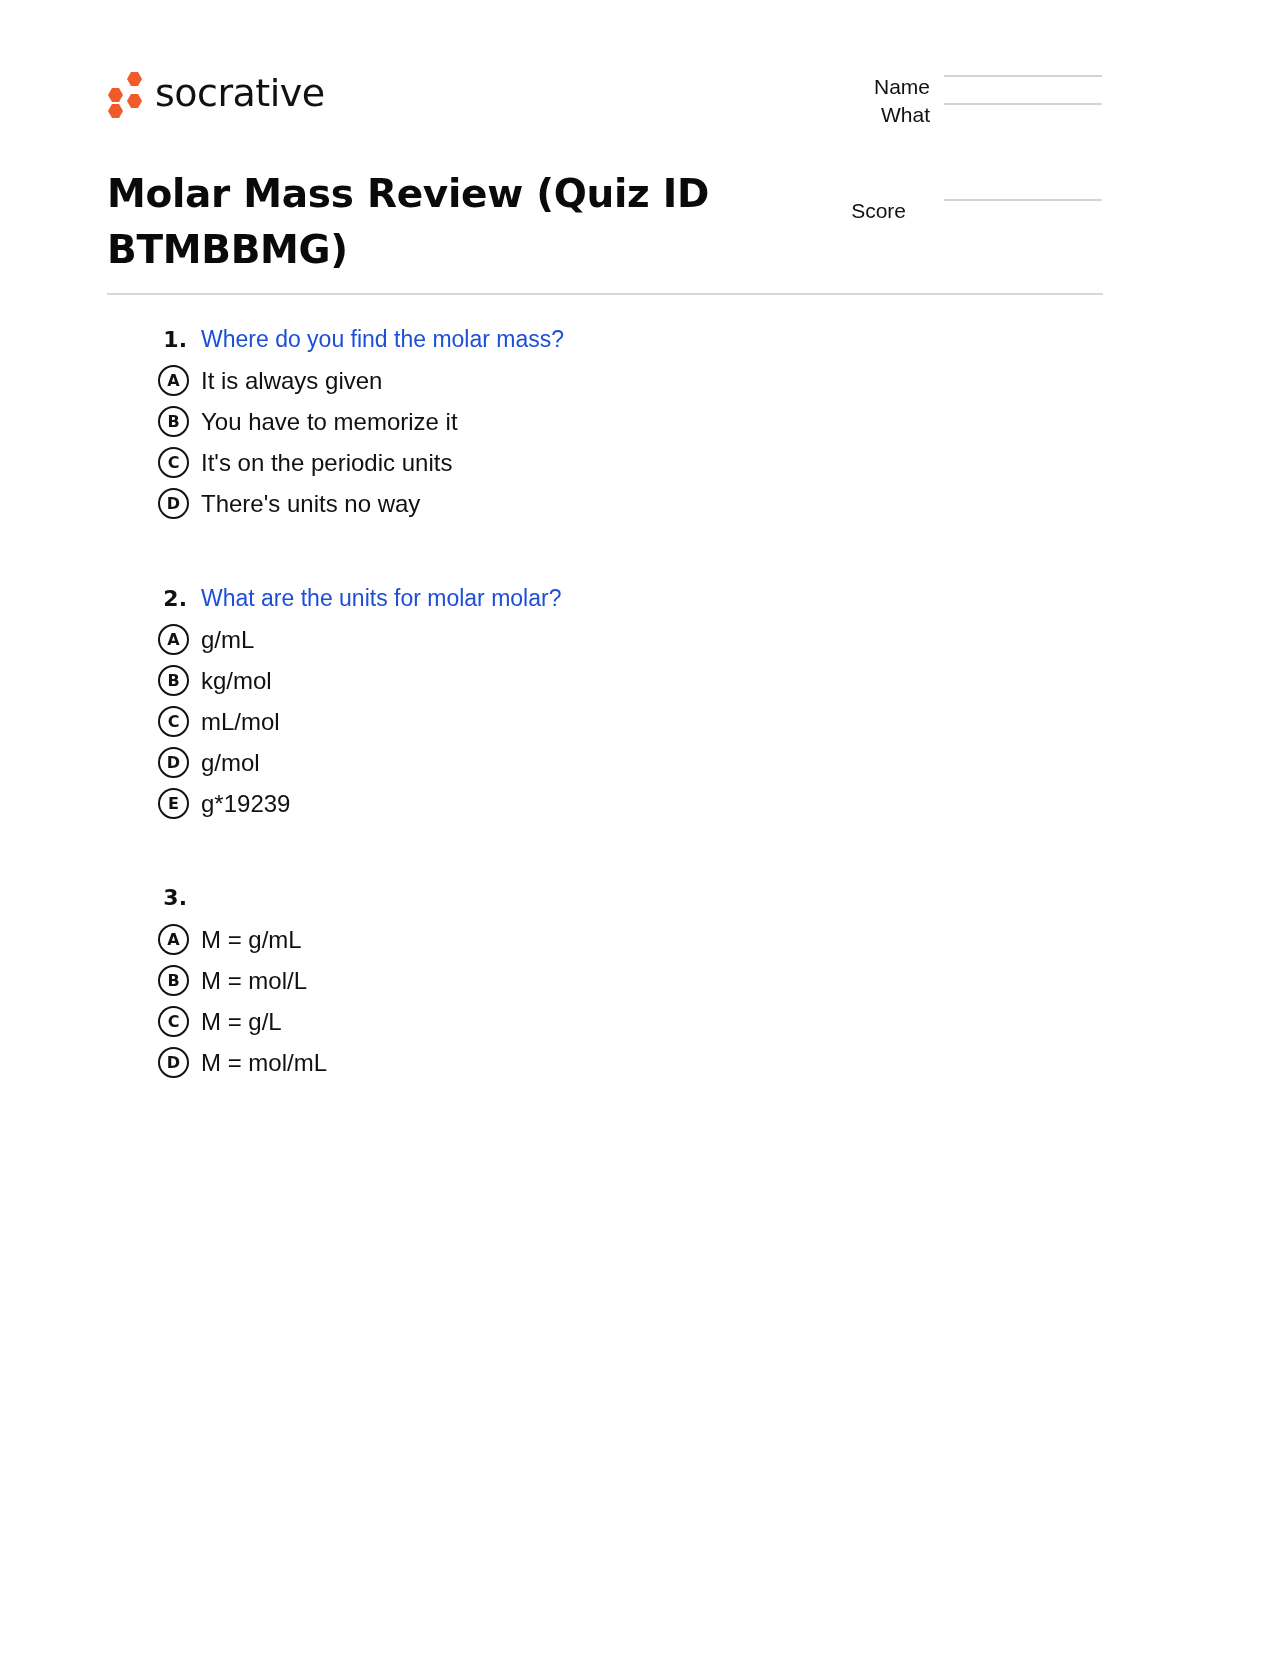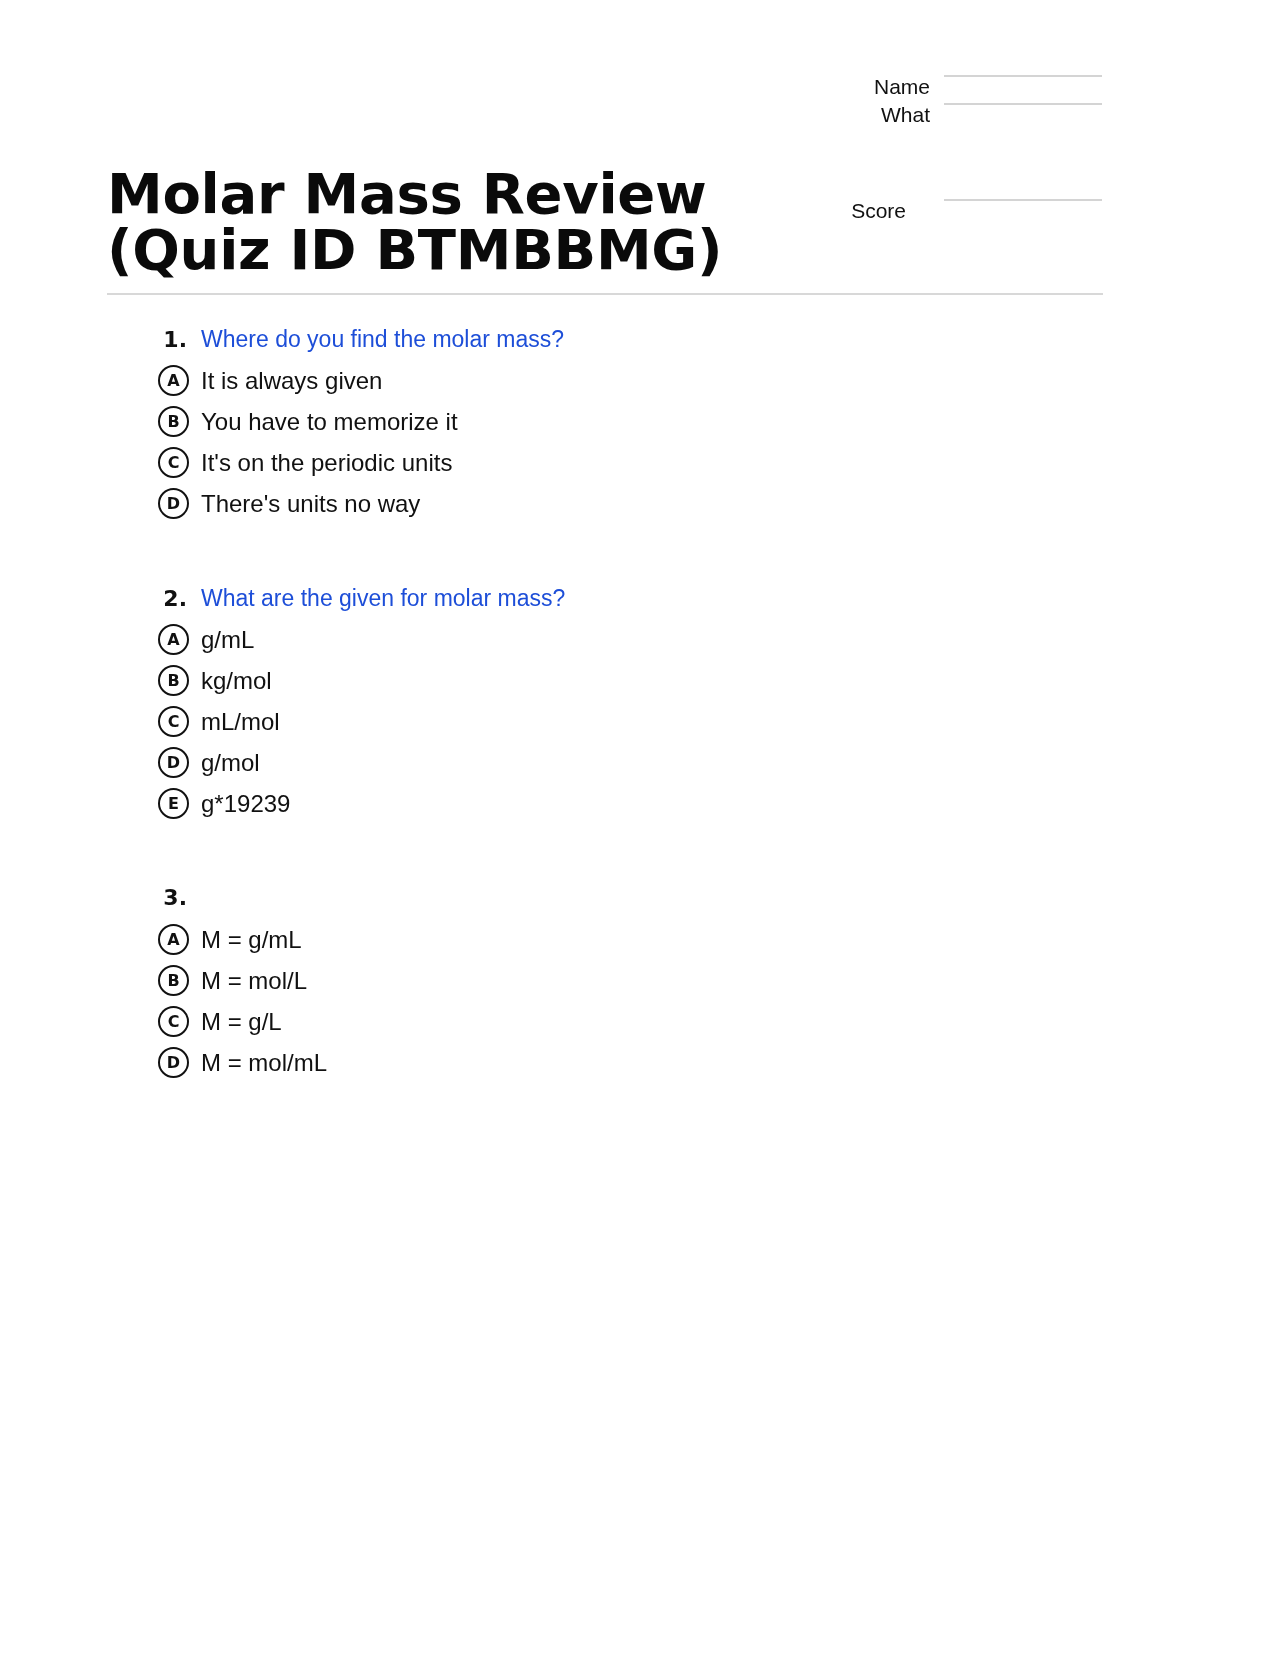--- a/index.html
+++ b/index.html
@@ -48,21 +48,21 @@
       top: -2px;
     }
 
     .title {
       position: absolute;
       left: 107px;
       top: 166px;
       width: 700px;
       margin: 0;
       font-family: "DejaVu Sans", sans-serif;
-      font-size: 56px;
+      font-size: 39px;
       font-weight: 600;
       line-height: 56px;
       letter-spacing: -0.3px;
       color: #0a0a0a;
     }
 
     .meta {
       position: absolute;
       right: 173px;
       top: 73px;
@@ -155,20 +155,35 @@
       margin-left: 12px;
       font-size: 24px;
       color: #111111;
     }
   </style>
 </head>
 <body>
 
 <div class="page">
 
+  <div class="logo">
+    <div class="logo-mark">
+      <svg width="38" height="48" viewBox="0 0 38 48">
+
+        <polygon points="20,8 24,1 31,1 35,8 31,15 24,15" fill="#F15A29"></polygon>
+
+        <polygon points="1,24 5,17 12,17 16,24 12,31 5,31" fill="#F15A29"></polygon>
+
+        <polygon points="20,30 24,23 31,23 35,30 31,37 24,37" fill="#F15A29"></polygon>
+
+        <polygon points="1,40 5,33 12,33 16,40 12,47 5,47" fill="#F15A29"></polygon>
+      </svg>
+    </div>
+    <span class="logo-word">socrative</span>
+  </div>
 
   <h1 class="title">Molar Mass Review (Quiz ID BTMBBMG)</h1>
 
   <div class="meta">
     <div class="meta-row name">
       <span class="meta-label">Name</span>
       <span class="meta-line"></span>
     </div>
     <div class="meta-row date">
       <span class="meta-label">What</span>
@@ -203,21 +218,21 @@
       </div>
       <div class="option">
         <span class="opt-circle">D</span>
         <span class="opt-text">There's units no way</span>
       </div>
     </div>
 
     <div class="question" style="margin-top:61px;">
       <div class="q-head">
         <span class="q-num"><span class="q-num-inner">2.</span></span>
-        <span class="q-text">What are the given for molar mass?</span>
+        <span class="q-text">What are the units for molar molar?</span>
       </div>
       <div class="option">
         <span class="opt-circle">A</span>
         <span class="opt-text">g/mL</span>
       </div>
       <div class="option">
         <span class="opt-circle">B</span>
         <span class="opt-text">kg/mol</span>
       </div>
       <div class="option">

